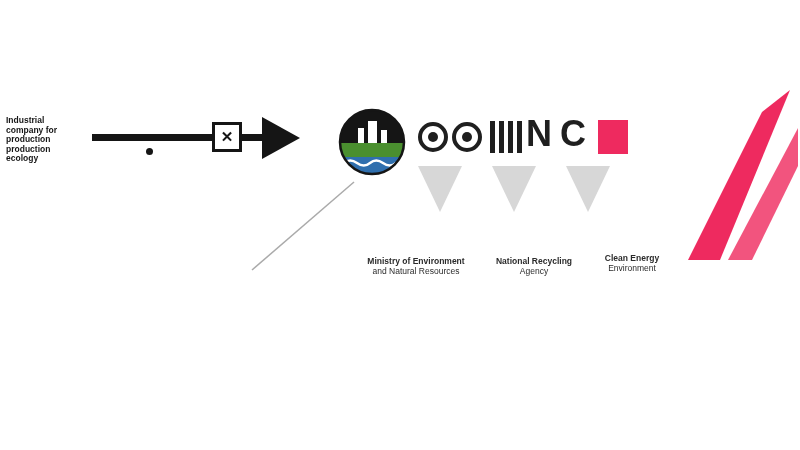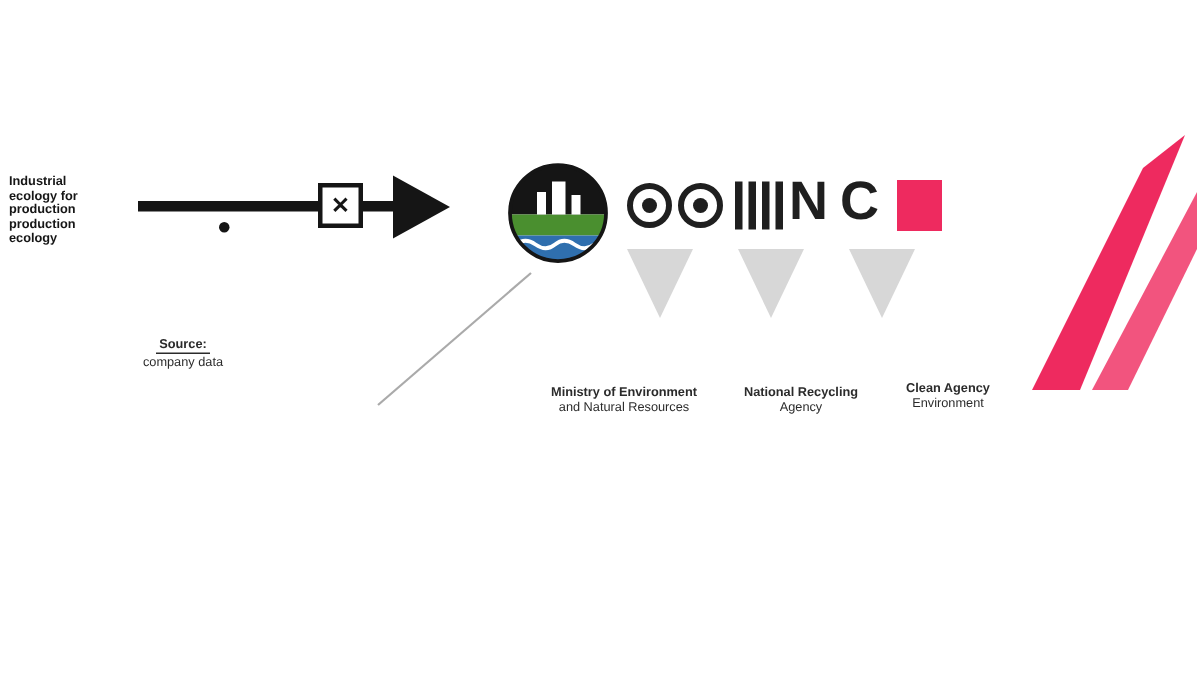--- a/index.html
+++ b/index.html
@@ -68,21 +68,21 @@
   .caption-2 { left:486px; top:256px; width:96px; }
   .caption-3 { left:590px; top:253px; width:84px; }
 </style>
 </head>
 <body>
 
 <div class="canvas">
 
   <div class="left-block">
     <div>Industrial</div>
-    <div>ecology for</div>
+    <div>company for</div>
     <div>production</div>
     <div>production</div>
     <div>ecology</div>
   </div>
 
   <div class="arrow-shaft"></div>
   <div class="connector-dot"></div>
   <div class="box-icon">
     <span>✕</span>
   </div>
@@ -126,31 +126,27 @@
 
   <svg class="ribbon" viewBox="0 0 122 176">
     <polygon points="10,176 84,28 112,6 42,176" fill="#ee2a5f"></polygon>
     <polygon points="50,176 120,44 120,82 74,176" fill="#f2547e"></polygon>
   </svg>
 
   <svg class="callout" viewBox="0 0 122 100">
     <line x1="12" y1="94" x2="114" y2="6" stroke="#aaaaaa" stroke-width="1.5"></line>
   </svg>
 
-  <div class="caption caption-src">
-    <div class="cap-top">Source:</div>
-    <div>company data</div>
-  </div>
 
   <div class="caption caption-2">
     <div class="cap-top">National Recycling</div>
     <div>Agency</div>
   </div>
   <div class="caption caption-1">
     <div class="cap-top">Ministry of Environment</div>
     <div>and Natural Resources</div>
   </div>
   <div class="caption caption-3">
-    <div class="cap-top">Clean Agency</div>
+    <div class="cap-top">Clean Energy</div>
     <div>Environment</div>
   </div>
 
 </div>
 
 </body></html>

